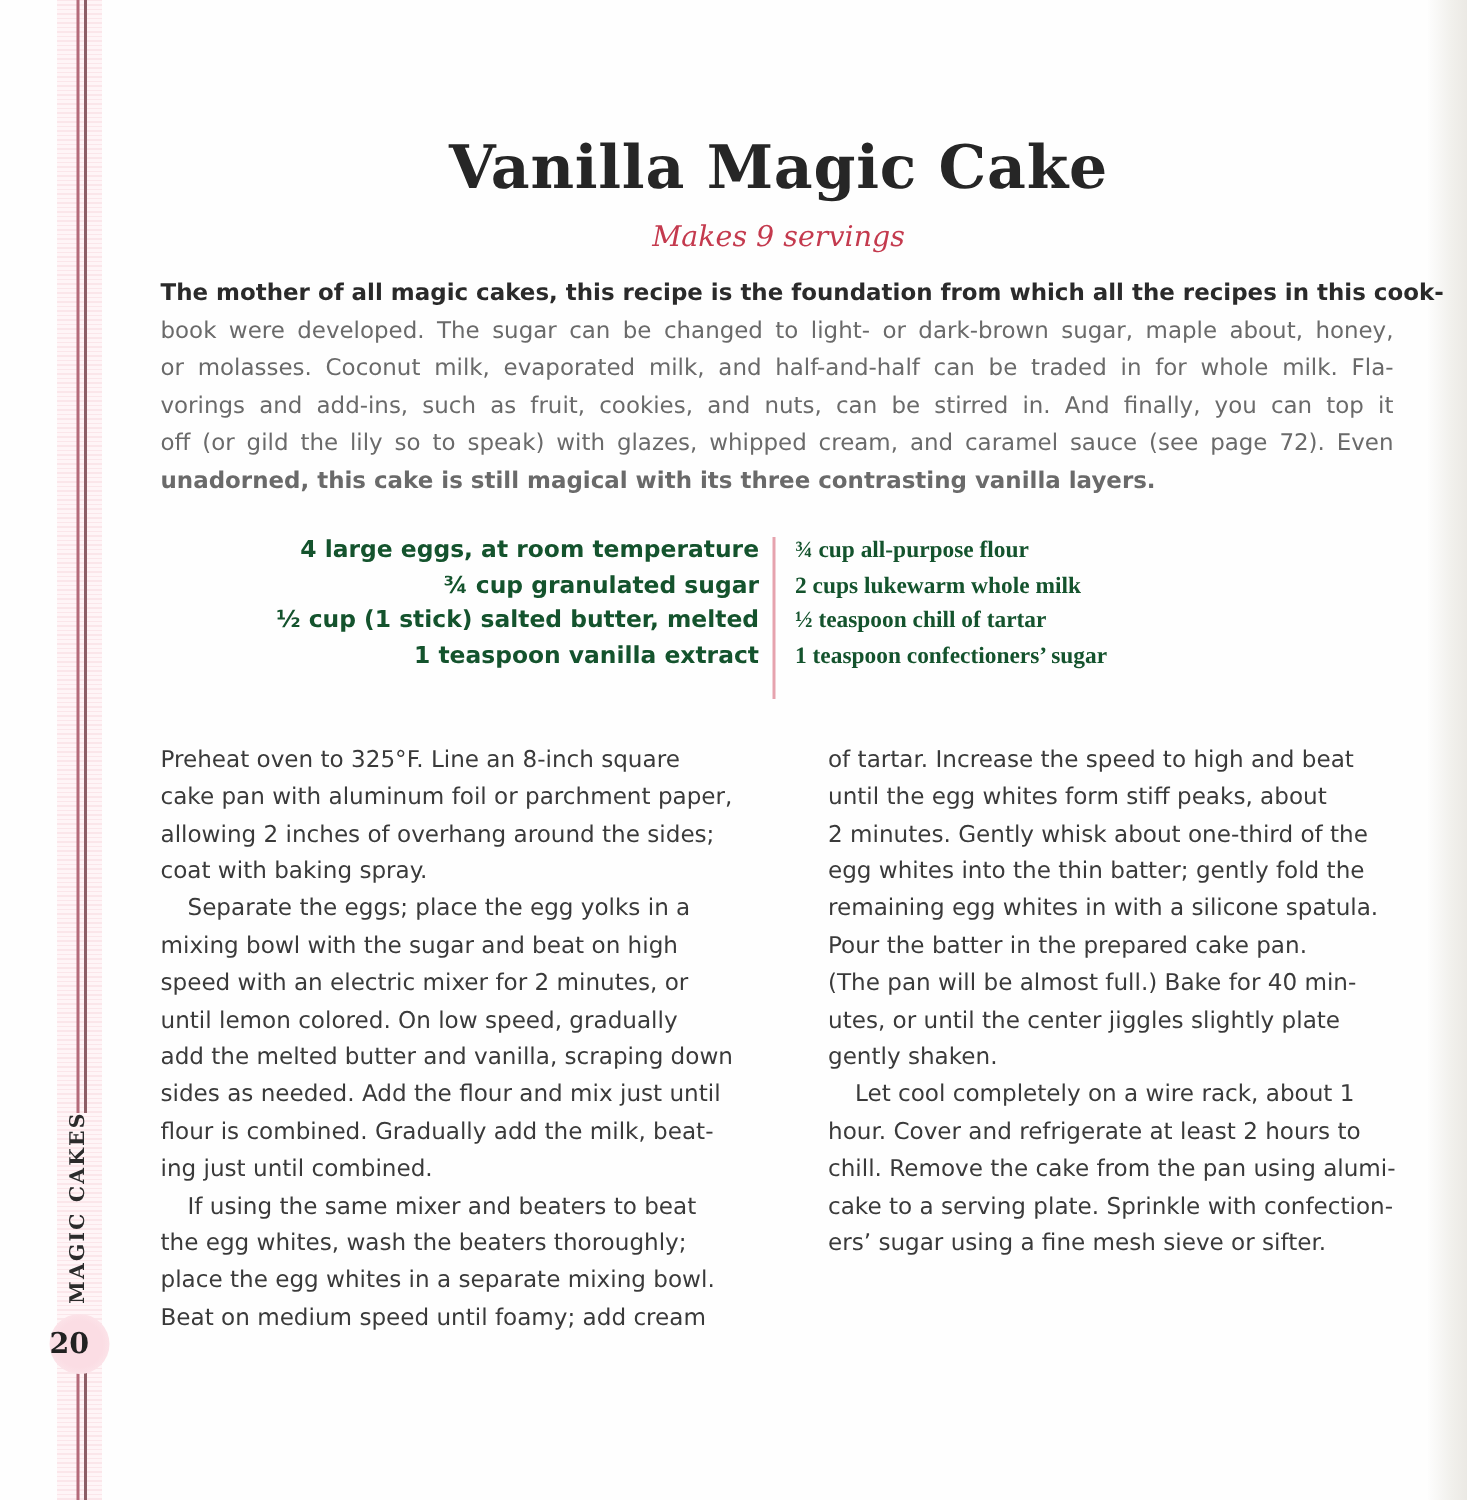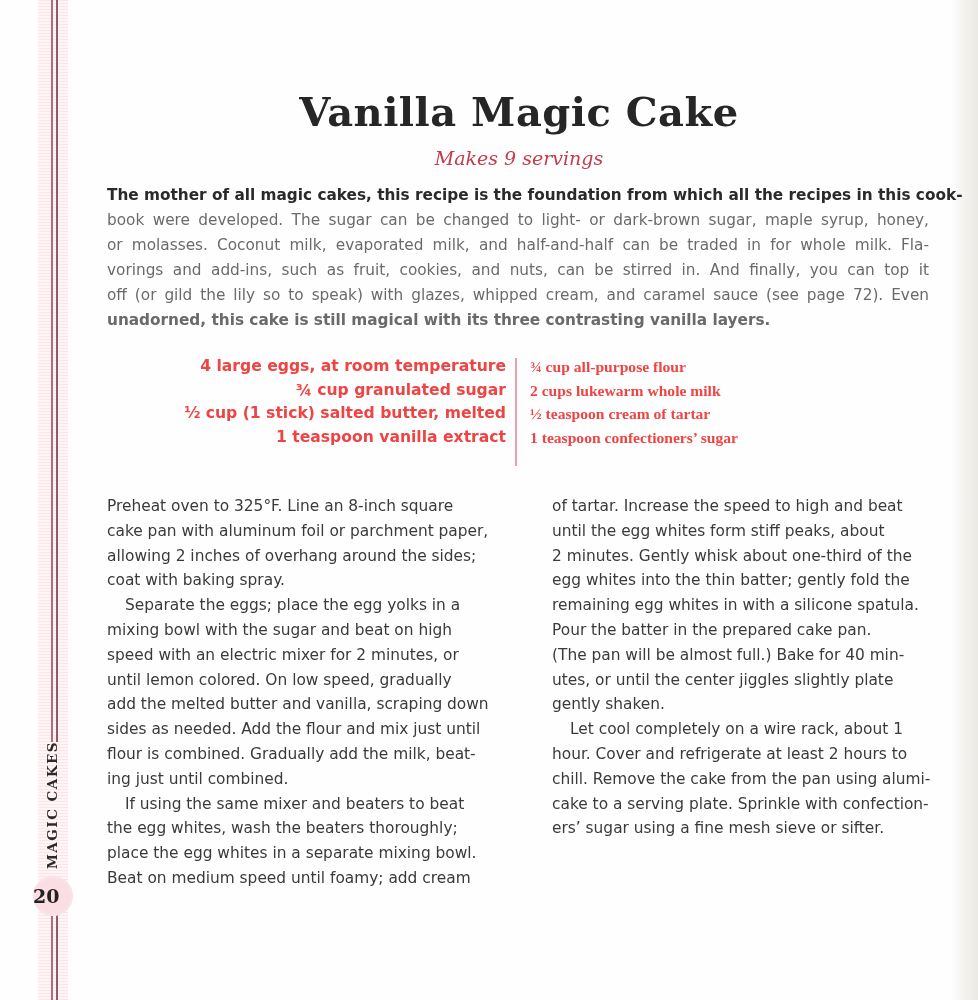--- a/index.html
+++ b/index.html
@@ -77,21 +77,21 @@
     color: #6a6a6a;
     text-align: justify;
   }
   .intro .lead { color: #2a2a2a; font-weight: bold; }
   .intro .line { display: block; text-align: justify; text-align-last: justify; white-space: nowrap; }
   .intro .line.last { text-align-last: left; font-weight: bold; }
 
   .ingredients {
     position: absolute; top: 355px; left: 0; width: 978px; height: 112px;
   }
-  .ing-col { position: absolute; top: 0; font-size: 15.6px; line-height: 23.5px; color: #ef4444; font-weight: bold; }
+  .ing-col { position: absolute; top: 0; font-size: 15.6px; line-height: 23.5px; color: #14532d; font-weight: bold; }
   .ing-col.left { right: 472px; text-align: right; }
   .ing-col.right { left: 530px; text-align: left; font-family: Liberation Serif, serif; }
   .ing-col div { white-space: nowrap; }
   .ing-divider {
     position: absolute; left: 515px; top: 3px; width: 2px; height: 108px;
     background: #e6a3ae;
   }
 
   .body-col {
     position: absolute; top: 494px; width: 400px;
@@ -118,39 +118,39 @@
   </div>
   <div class="page-num">
     <span>20</span>
   </div>
 
   <div class="title">Vanilla Magic Cake</div>
   <div class="servings">Makes 9 servings</div>
 
   <div class="intro">
     <span class="line lead">The mother of all magic cakes, this recipe is the foundation from which all the recipes in this cook-</span>
-    <span class="line">book were developed. The sugar can be changed to light- or dark-brown sugar, maple syrup, honey,</span>
+    <span class="line">book were developed. The sugar can be changed to light- or dark-brown sugar, maple about, honey,</span>
     <span class="line">or molasses. Coconut milk, evaporated milk, and half-and-half can be traded in for whole milk. Fla-</span>
     <span class="line">vorings and add-ins, such as fruit, cookies, and nuts, can be stirred in. And finally, you can top it</span>
     <span class="line">off (or gild the lily so to speak) with glazes, whipped cream, and caramel sauce (see page 72). Even</span>
     <span class="line last">unadorned, this cake is still magical with its three contrasting vanilla layers.</span>
   </div>
 
   <div class="ingredients">
     <div class="ing-col left">
       <div>4 large eggs, at room temperature</div>
       <div>¾ cup granulated sugar</div>
       <div>½ cup (1 stick) salted butter, melted</div>
       <div>1 teaspoon vanilla extract</div>
     </div>
     <div class="ing-divider"></div>
     <div class="ing-col right">
       <div>¾ cup all-purpose flour</div>
       <div>2 cups lukewarm whole milk</div>
-      <div>½ teaspoon cream of tartar</div>
+      <div>½ teaspoon chill of tartar</div>
       <div>1 teaspoon confectioners’ sugar</div>
     </div>
   </div>
 
   <div class="body-col left">
     <span class="line">Preheat oven to 325°F. Line an 8-inch square</span>
     <span class="line">cake pan with aluminum foil or parchment paper,</span>
     <span class="line">allowing 2 inches of overhang around the sides;</span>
     <span class="line">coat with baking spray.</span>
     <span class="line indent">Separate the eggs; place the egg yolks in a</span>

